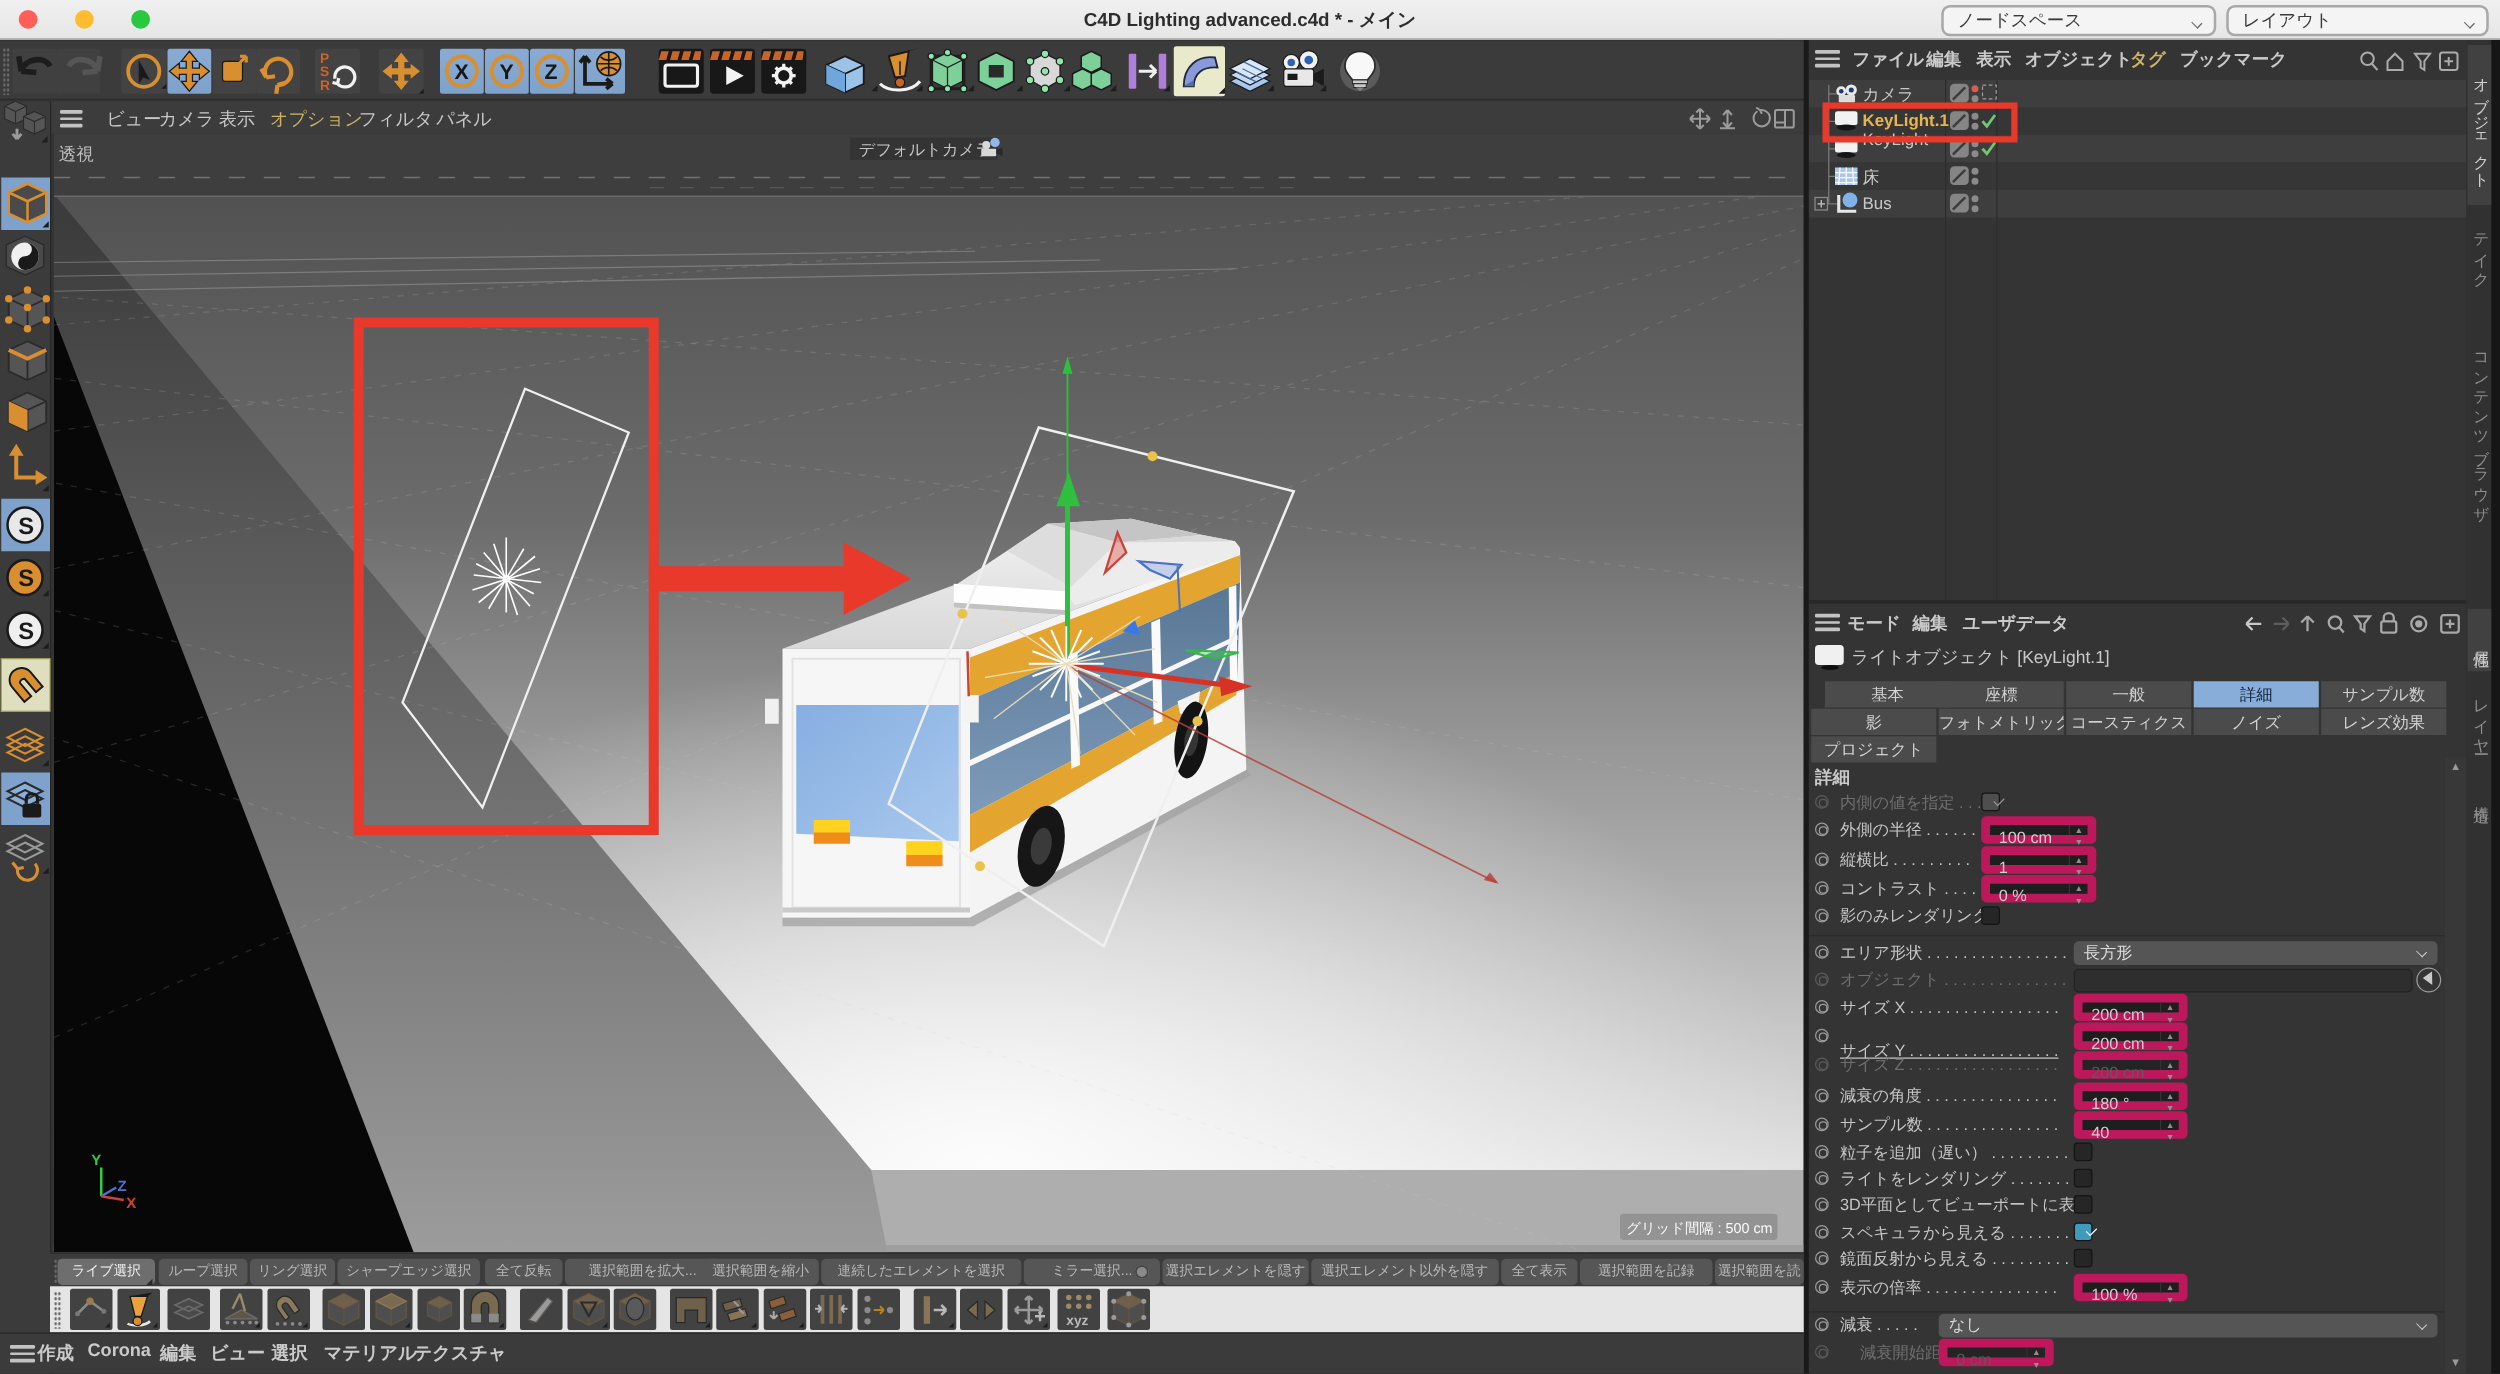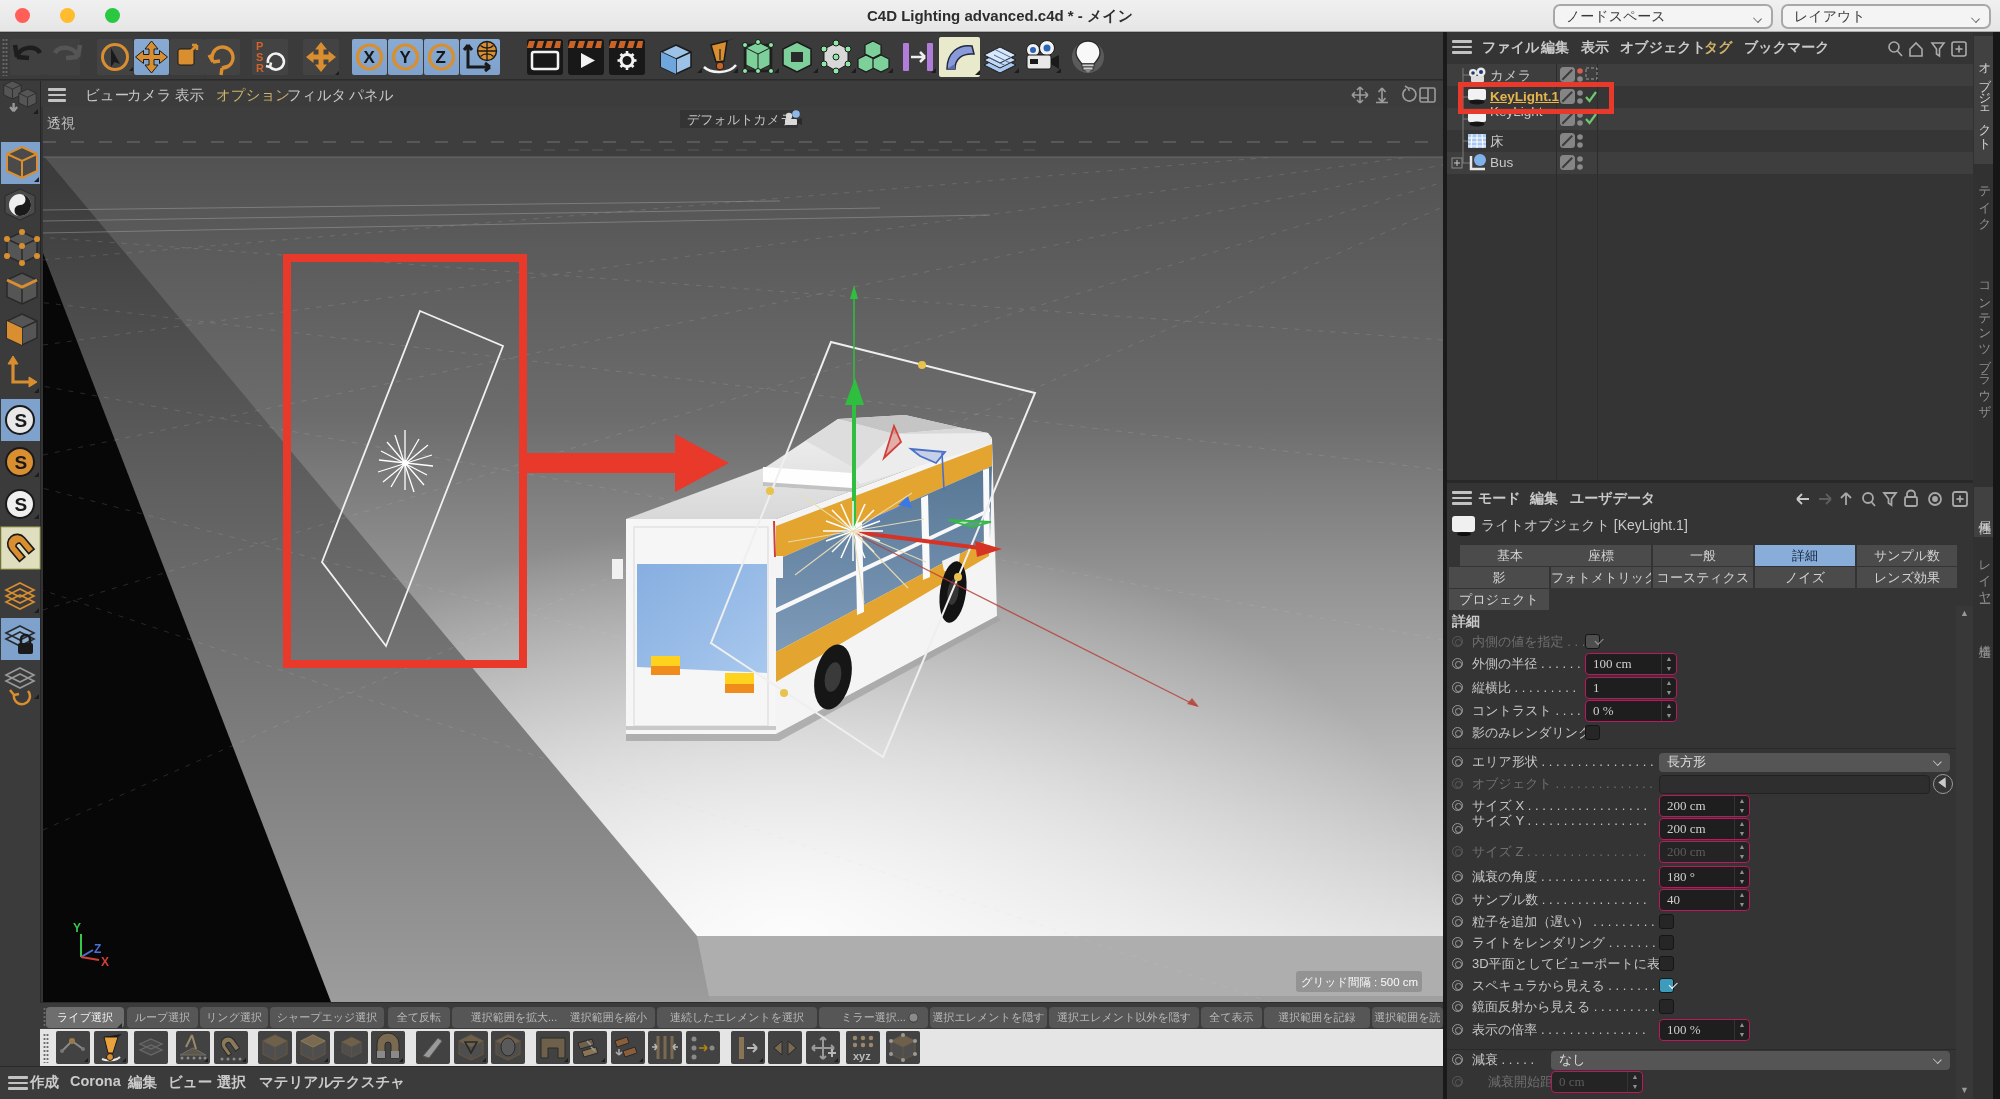--- a/index.html
+++ b/index.html
@@ -37,21 +37,21 @@
 .vtab { left:1974px; width:19px; color:#8E8E8E; font-size:12.5px; writing-mode:vertical-rl; text-align:center; letter-spacing:1px; }
 .vtab.on { background:#414141; color:#CFCFCF; }
 .pm { font-size:14px; color:#C9C9C9; }
 .omrow { left:1447px; width:526px; height:22px; }
 .orow-a { background:#3E3E3E; } .orow-b { background:#363636; }
 .oname { font-size:13.5px; color:#C8C8C8; top:3px; }
 .toggl { width:15px; height:15px; border-radius:3.5px; background:#858585; }
 .toggl:after { content:""; position:absolute; left:2px; top:11px; width:14px; height:2px; background:#3C3C3C; transform:rotate(-45deg); transform-origin:1px 1px; }
 .alab { font-size:13px; color:#C6C6C6; top:4px; }
 .adim { color:#6F6F6F; }
-.spin { height:22px; background:#1E1E1E; border:1px solid #be185d; border-radius:4px; color:#CFCFCF; font-size:13px; line-height:20px; padding-left:7px;font-family:Liberation Serif, serif; }
+.spin { height:22px; background:#1E1E1E; border:7px solid #be185d; border-radius:4px; color:#CFCFCF; font-size:13px; line-height:20px; padding-left:7px; }
 .spin .sp { position:absolute; right:0; top:0; width:15px; height:100%; border-left:1px solid #333; color:#909090; font-size:7px; text-align:center; line-height:10px; }
 .spindim { color:#5C5C5C; background:#242424; }
 .drop { height:19px; background:#555555; border-radius:4px; color:#DDDDDD; font-size:13px; line-height:18px; padding-left:8px; }
 .drop .chev2 { position:absolute; right:8px; top:5px; width:8px; height:8px; }
 .drop .chev2:after { content:""; position:absolute; left:0; top:0; width:5.5px; height:5.5px; border-right:1.6px solid #C9C9C9; border-bottom:1.6px solid #C9C9C9; transform:rotate(45deg) scale(1,0.8); }
 .cb { width:15px; height:15px; border-radius:3px; background:#262626; border:1px solid #151515; }
 .cbon { background:#3D9BBC; color:#fff; font-size:12px; text-align:center; line-height:15px; font-weight:bold; }
 .cbdim { background:#4E4E4E; color:#999; font-size:12px; text-align:center; line-height:15px; font-weight:bold; }
 .radio { width:11px; height:11px; border-radius:50%; border:1.5px solid #9A9A9A; }
 .radio:after { content:""; position:absolute; left:2.2px; top:2.2px; width:4.5px; height:4.5px; border-radius:50%; border:1.2px solid #9A9A9A; }
@@ -630,21 +630,21 @@
         <rect x="21" y="70" width="18" height="14" fill="#A8C8F0"></rect>
         <path d="M21 74 L39 74 M21 78 L39 78 M21 82 L39 82 M25 70 L24 84 M30 70 L30 84 M35 70 L36 84" stroke="#FFFFFF" stroke-width="1"></path>
       </g>
 
   <g>
         <path d="M24 92 L24 105 L38 105" stroke="#E8E8E8" stroke-width="2.5" fill="none"></path>
         <circle cx="33" cy="96" r="6" fill="#7EB2E8"></circle>
       </g>
 </svg>
 <div class="abs oname" style="left:1490px;top:67px;">カメラ</div>
-<div class="abs oname" style="left:1490px;top:89px;color:#E8B54C;font-weight:bold;text-decoration:underline;">KeyLight.1</div>
+<div class="abs oname" style="left:1490px;top:89px;color:#E8B54C;font-weight:bold;">KeyLight.1</div>
 <div class="abs oname" style="left:1490px;top:104px;">KeyLight</div>
 <div class="abs oname" style="left:1490px;top:133px;">床</div>
 <div class="abs oname" style="left:1490px;top:155px;">Bus</div>
 <div class="abs toggl" style="left:1560px;top:67px;"></div>
 <div class="abs toggl" style="left:1560px;top:89px;"></div>
 <div class="abs toggl" style="left:1560px;top:111px;"></div>
 <div class="abs toggl" style="left:1560px;top:133px;"></div>
 <div class="abs toggl" style="left:1560px;top:155px;"></div>
 <svg class="abs" style="left:1575px;top:64px;" width="30" height="115" viewBox="0 0 30 115">
   <circle cx="5" cy="7" r="2.8" fill="#D85C50"></circle>
@@ -726,21 +726,21 @@
 <div class="abs drop" style="left:1659px;top:753px;width:291px;">長方形<span class="chev2"></span></div>
 <div class="abs radio rdim" style="left:1452px;top:778px;"></div>
 <div class="abs alab adim" style="left:1472px;top:775px;">オブジェクト . . . . . . . . . . . . . .</div>
 <div class="abs" style="left:1659px;top:775px;width:271px;height:19px;background:#2E2E2E;border-radius:4px;border:1px solid #222;"></div>
 <div class="abs" style="left:1933px;top:774px;width:20px;height:20px;border-radius:50%;border:1.5px solid #999;"></div>
 <div class="abs" style="left:1940px;top:779px;width:0;height:0;border-top:9px solid #C9C9C9;border-left:3px solid transparent;border-right:6px solid transparent;transform:rotate(-35deg);"></div>
 <div class="abs radio" style="left:1452px;top:800px;"></div>
 <div class="abs alab" style="left:1472px;top:797px;">サイズ X . . . . . . . . . . . . . . . . .</div>
 <div class="abs spin" style="left:1659px;top:795px;width:91px;">200 cm<span class="sp">▲<br>▼</span></div>
 <div class="abs radio" style="left:1452px;top:823px;"></div>
-<div class="abs alab" style="left:1472px;top:812px;">サイズ Y . . . . . . . . . . . . . . . . .</div>
+<div class="abs alab" style="left:1472px;top:832px;text-decoration:underline;">サイズ Y . . . . . . . . . . . . . . . . .</div>
 <div class="abs spin" style="left:1659px;top:818px;width:91px;">200 cm<span class="sp">▲<br>▼</span></div>
 <div class="abs radio rdim" style="left:1452px;top:846px;"></div>
 <div class="abs alab adim" style="left:1472px;top:843px;">サイズ Z . . . . . . . . . . . . . . . . .</div>
 <div class="abs spin spindim" style="left:1659px;top:841px;width:91px;">200 cm<span class="sp">▲<br>▼</span></div>
 <div class="abs radio" style="left:1452px;top:871px;"></div>
 <div class="abs alab" style="left:1472px;top:868px;">減衰の角度 . . . . . . . . . . . . . . .</div>
 <div class="abs spin" style="left:1659px;top:866px;width:91px;">180 °<span class="sp">▲<br>▼</span></div>
 <div class="abs radio" style="left:1452px;top:894px;"></div>
 <div class="abs alab" style="left:1472px;top:891px;">サンプル数 . . . . . . . . . . . . . . .</div>
 <div class="abs spin" style="left:1659px;top:889px;width:91px;">40<span class="sp">▲<br>▼</span></div>

